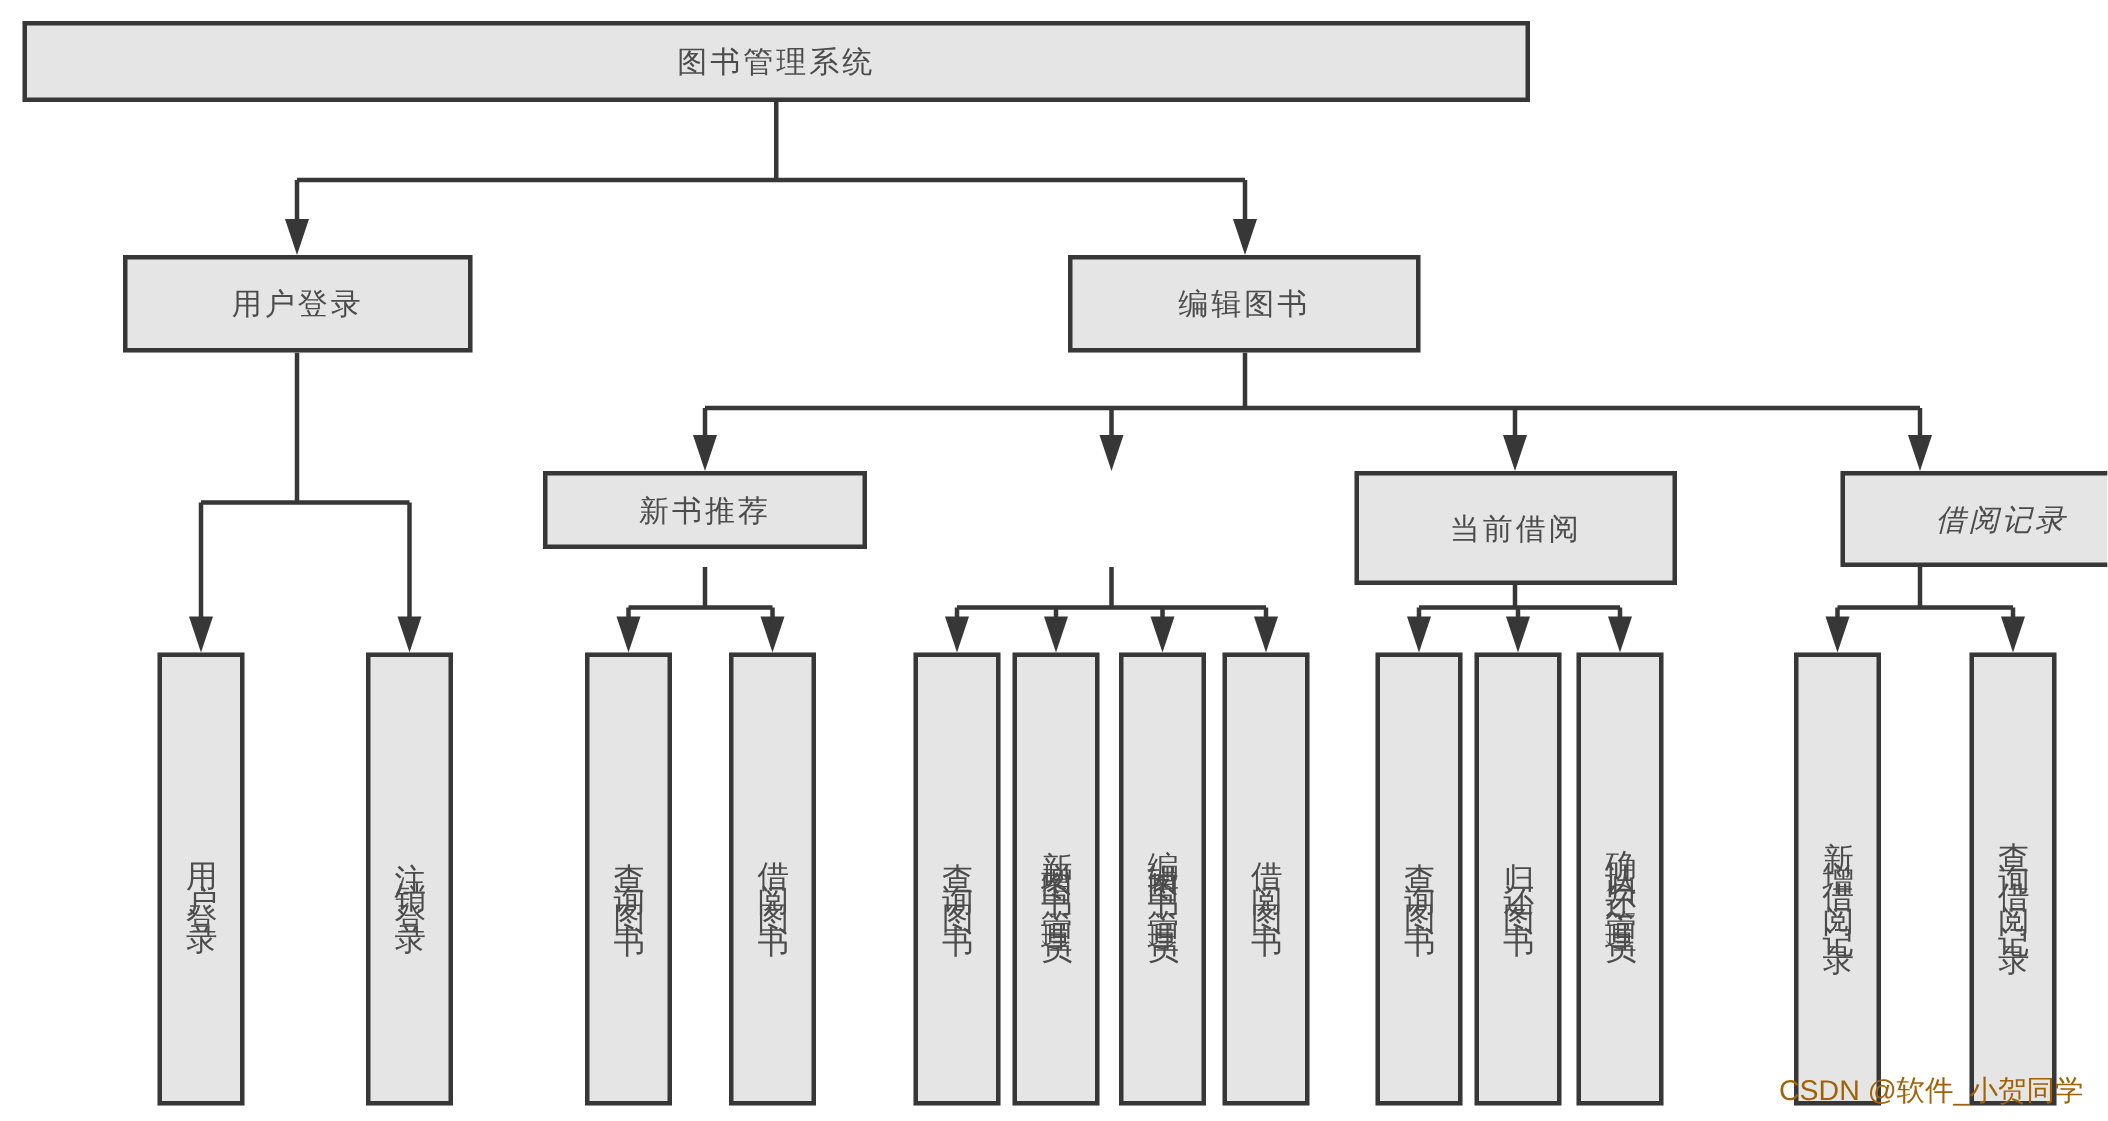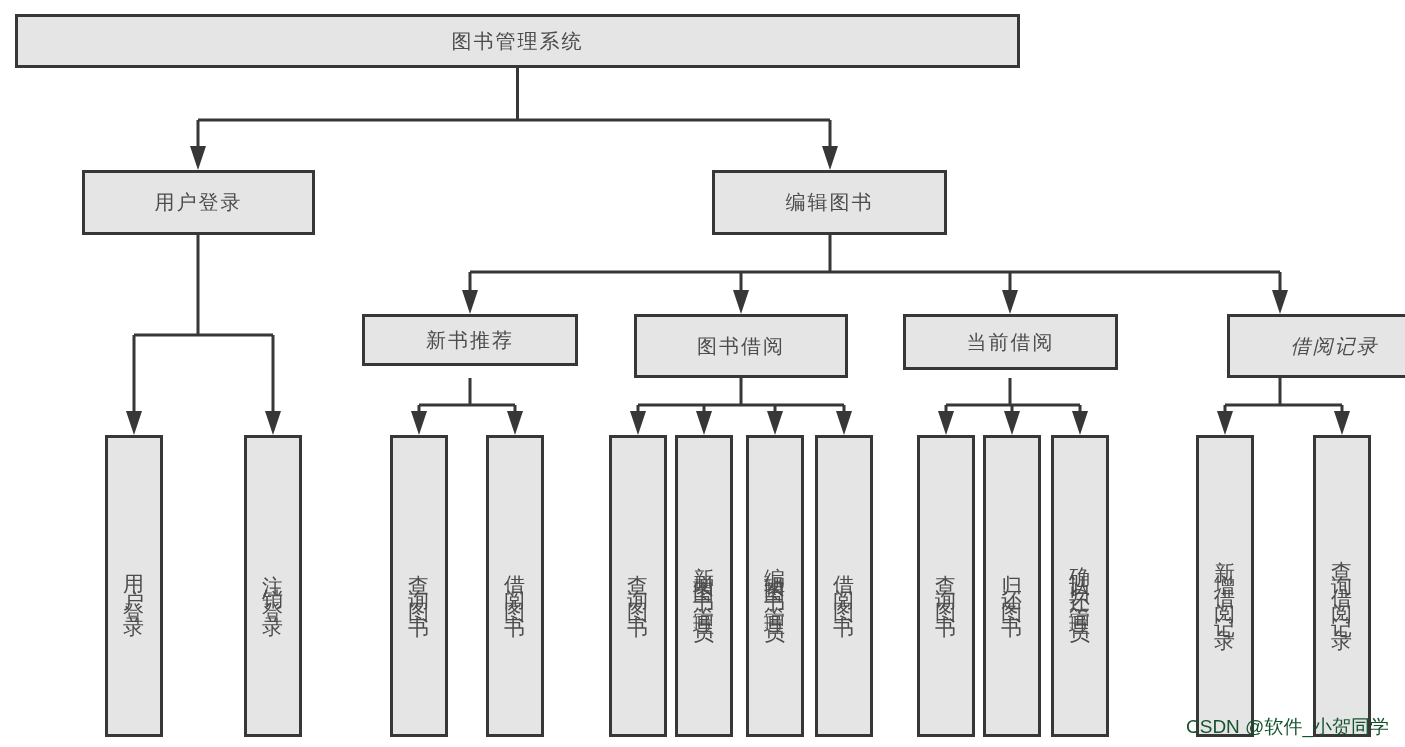--- a/index.html
+++ b/index.html
@@ -44,21 +44,21 @@
     line-height: 1;
   }
   .box.v.long span {
     letter-spacing: 8px;
   }
   .watermark {
     position: absolute;
     left: 1186px;
     top: 714px;
     font-size: 19px;
-    color: #14532d;
+    color: #a16207;
     white-space: nowrap;
   }
 </style>
 </head>
 <body>
 
 <div class="canvas">
 
   <svg class="connectors" viewBox="0 0 1405 747" xmlns="http://www.w3.org/2000/svg">
     <g stroke="#373737" stroke-width="3" fill="none">
@@ -107,24 +107,21 @@
   <div class="box h" style="left:82px; top:170px; width:233px; height:65px;">
     <span>用户登录</span>
   </div>
   <div class="box h" style="left:712px; top:170px; width:235px; height:65px;">
     <span>编辑图书</span>
   </div>
 
   <div class="box h" style="left:362px; top:314px; width:216px; height:52px;">
     <span>新书推荐</span>
   </div>
-  <div class="box h" style="left:634px; top:314px; width:214px; height:64px;">
-    <span>图书借阅</span>
-  </div>
-  <div class="box h" style="left:903px; top:314px; width:215px; height:56px;">
+  <div class="box h" style="left:903px; top:314px; width:215px; height:76px;">
     <span>当前借阅</span>
   </div>
   <div class="box h" style="left:1227px; top:314px; width:215px; height:64px;font-style:italic;">
     <span>借阅记录</span>
   </div>
 
   <div class="box v" style="left:105px; top:435px; width:58px; height:302px;">
     <span>用户登录</span>
   </div>
   <div class="box v" style="left:244px; top:435px; width:58px; height:302px;">

